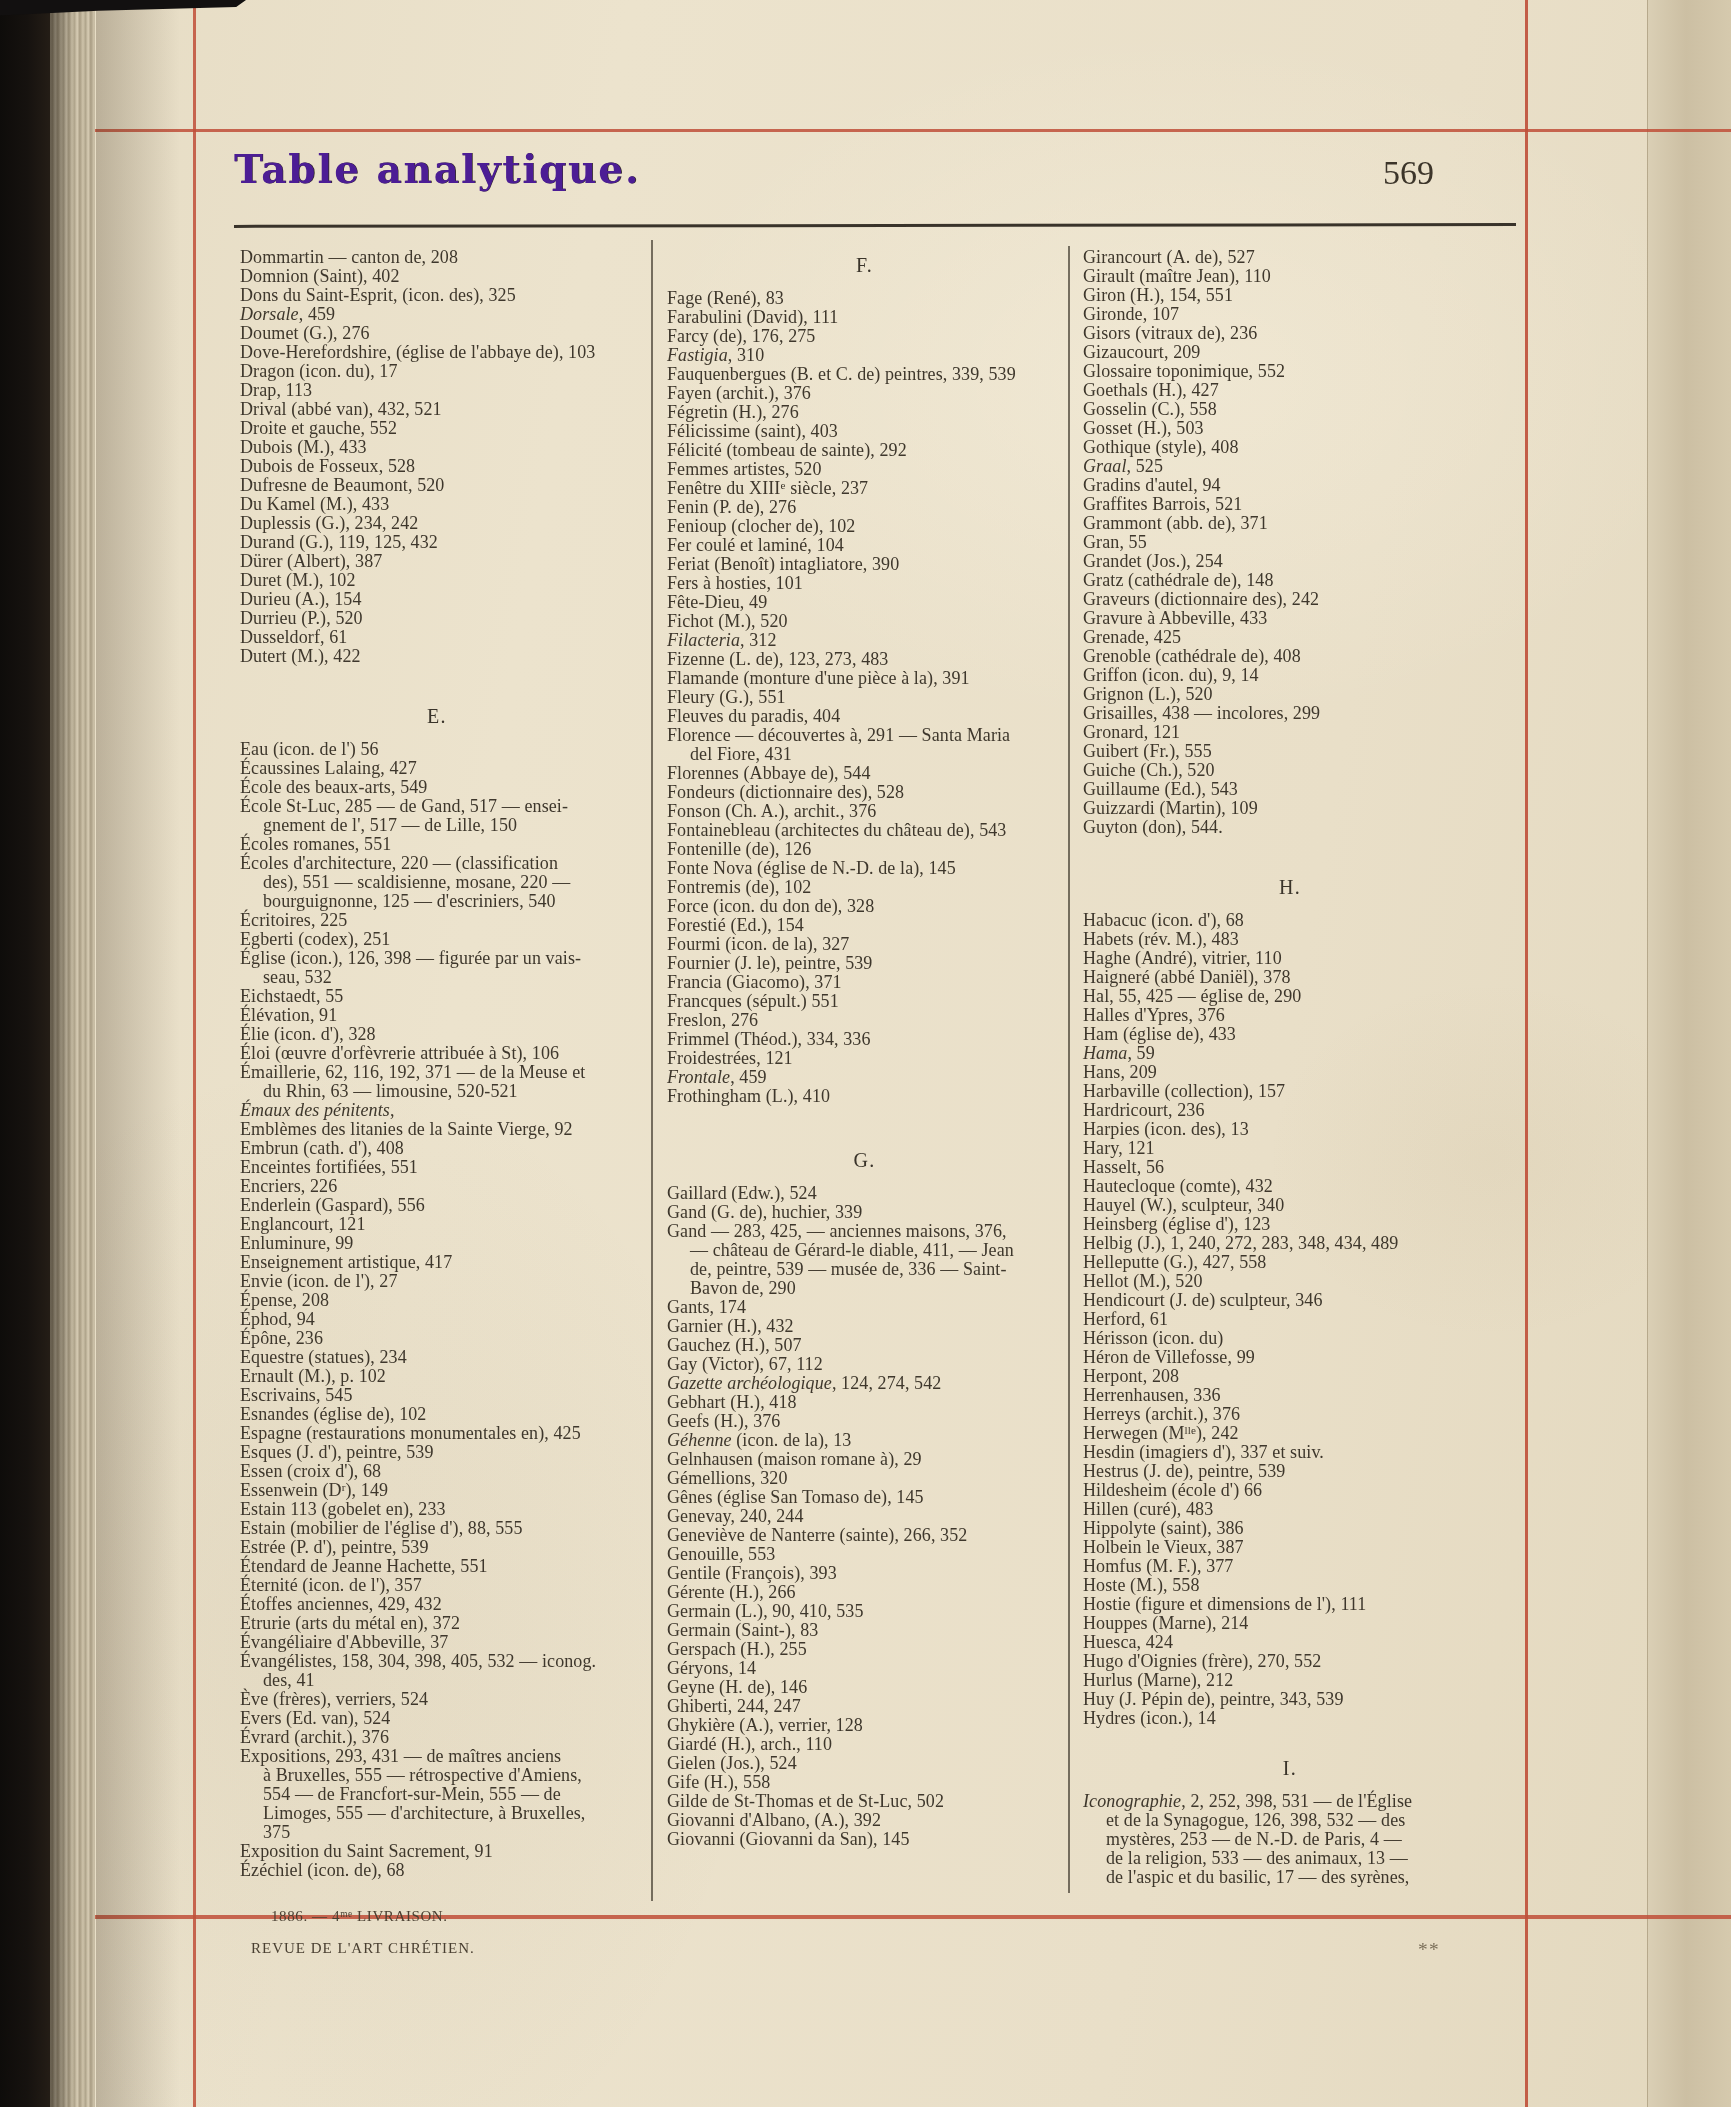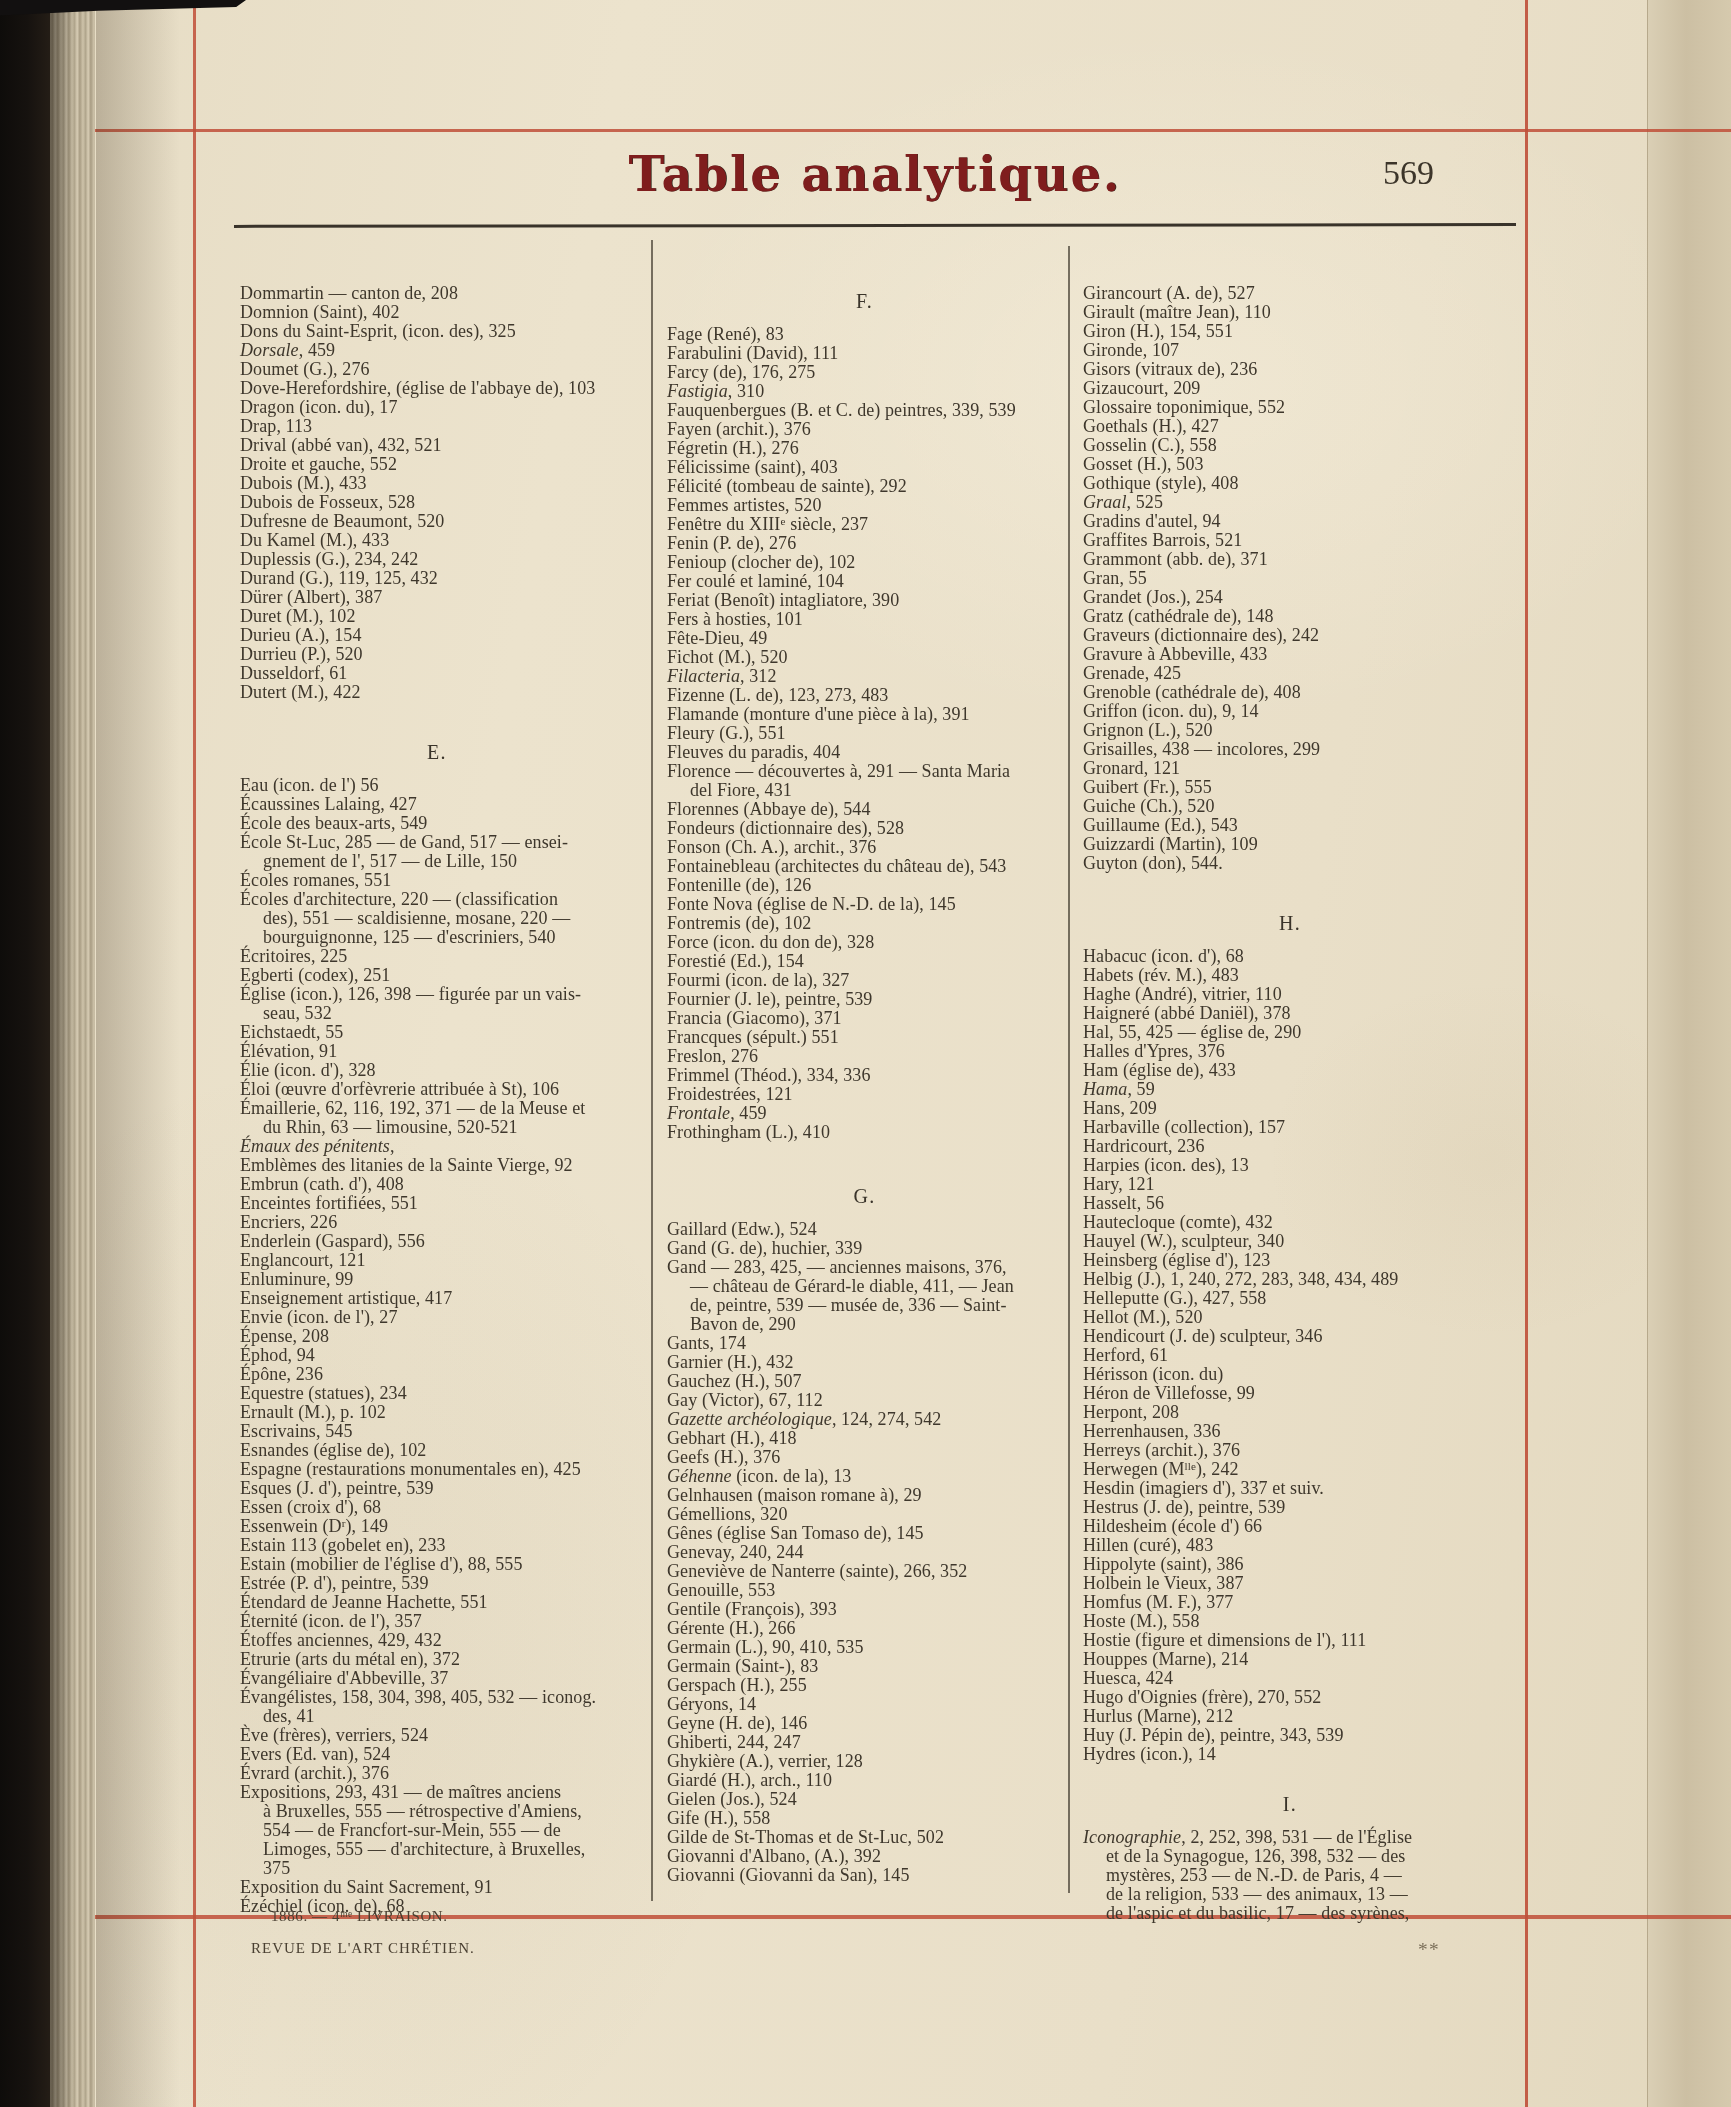--- a/index.html
+++ b/index.html
@@ -25,33 +25,33 @@
   #right-page-edge{position:absolute;left:1647px;top:0;width:85px;height:100%;
     border-left:0.6px solid rgba(90,70,40,.25);
     background:linear-gradient(90deg,#dacfb5,#ccbfa3 45%,#d6caae);}
   
   .red{position:absolute;background:#bf4f38;opacity:.85;}
   #red-h-top{left:90px;top:129px;width:1641px;height:3.2px;}
   #red-h-bottom{left:90px;top:1915px;width:1641px;height:3.9px;}
   #red-v-left{left:193px;top:0;width:2.6px;height:2108px;}
   #red-v-right{left:1525px;top:0;width:3.2px;height:2108px;opacity:.9;}
   
-  #title{position:absolute;left:234px;top:146px;width:1282px;text-align:center;
-    font-family:"DejaVu Serif","Liberation Serif",serif;font-weight:bold;font-size:48px;
-    letter-spacing:1.9px;color:#7f1d1d;text-shadow:0.6px 0 0 #322c21;}
+  #title{position:absolute;left:234px;top:146px;width:1282px;
+    font-family:"DejaVu Serif","Liberation Serif",serif;font-weight:bold;font-size:39px;
+    letter-spacing:1.9px;color:#4c1d95;text-shadow:0.6px 0 0 #322c21;}
   #page-number{position:absolute;left:1357px;top:154px;width:103px;text-align:center;
     font-size:34px;color:#3c352a;}
   #header-rule{position:absolute;left:234px;top:224px;width:1282px;height:2.6px;
     background:#39332a;transform:rotate(-0.08deg);}
   
   .divider{position:absolute;width:1.9px;background:#474033;opacity:.72;}
   #divider-1{left:651px;top:240px;height:1661px;}
   #divider-2{left:1068px;top:246px;height:1647px;}
   
-  .col{position:absolute;top:248px;font-size:18px;line-height:19px;letter-spacing:0.1px;color:#3e372c;margin-top:36px;}
+  .col{position:absolute;top:248px;font-size:18px;line-height:19px;letter-spacing:0.1px;color:#3e372c;}
   #col-1{left:240px;width:394px;}
   #col-2{left:667px;width:395px;}
   #col-3{left:1083px;width:414px;}
   .line{white-space:nowrap;}
   .cont{margin-left:23px;}
   .sect{text-align:center;font-size:20px;letter-spacing:1.3px;margin-bottom:14.2px;color:#3a342a;}
   sup{font-size:62%;line-height:0;vertical-align:baseline;position:relative;top:-.45em;}
   i{font-style:italic;}
   
   #footer-journal{position:absolute;left:251px;top:1940px;font-size:15px;letter-spacing:1px;color:#493f31;text-align:center;}

